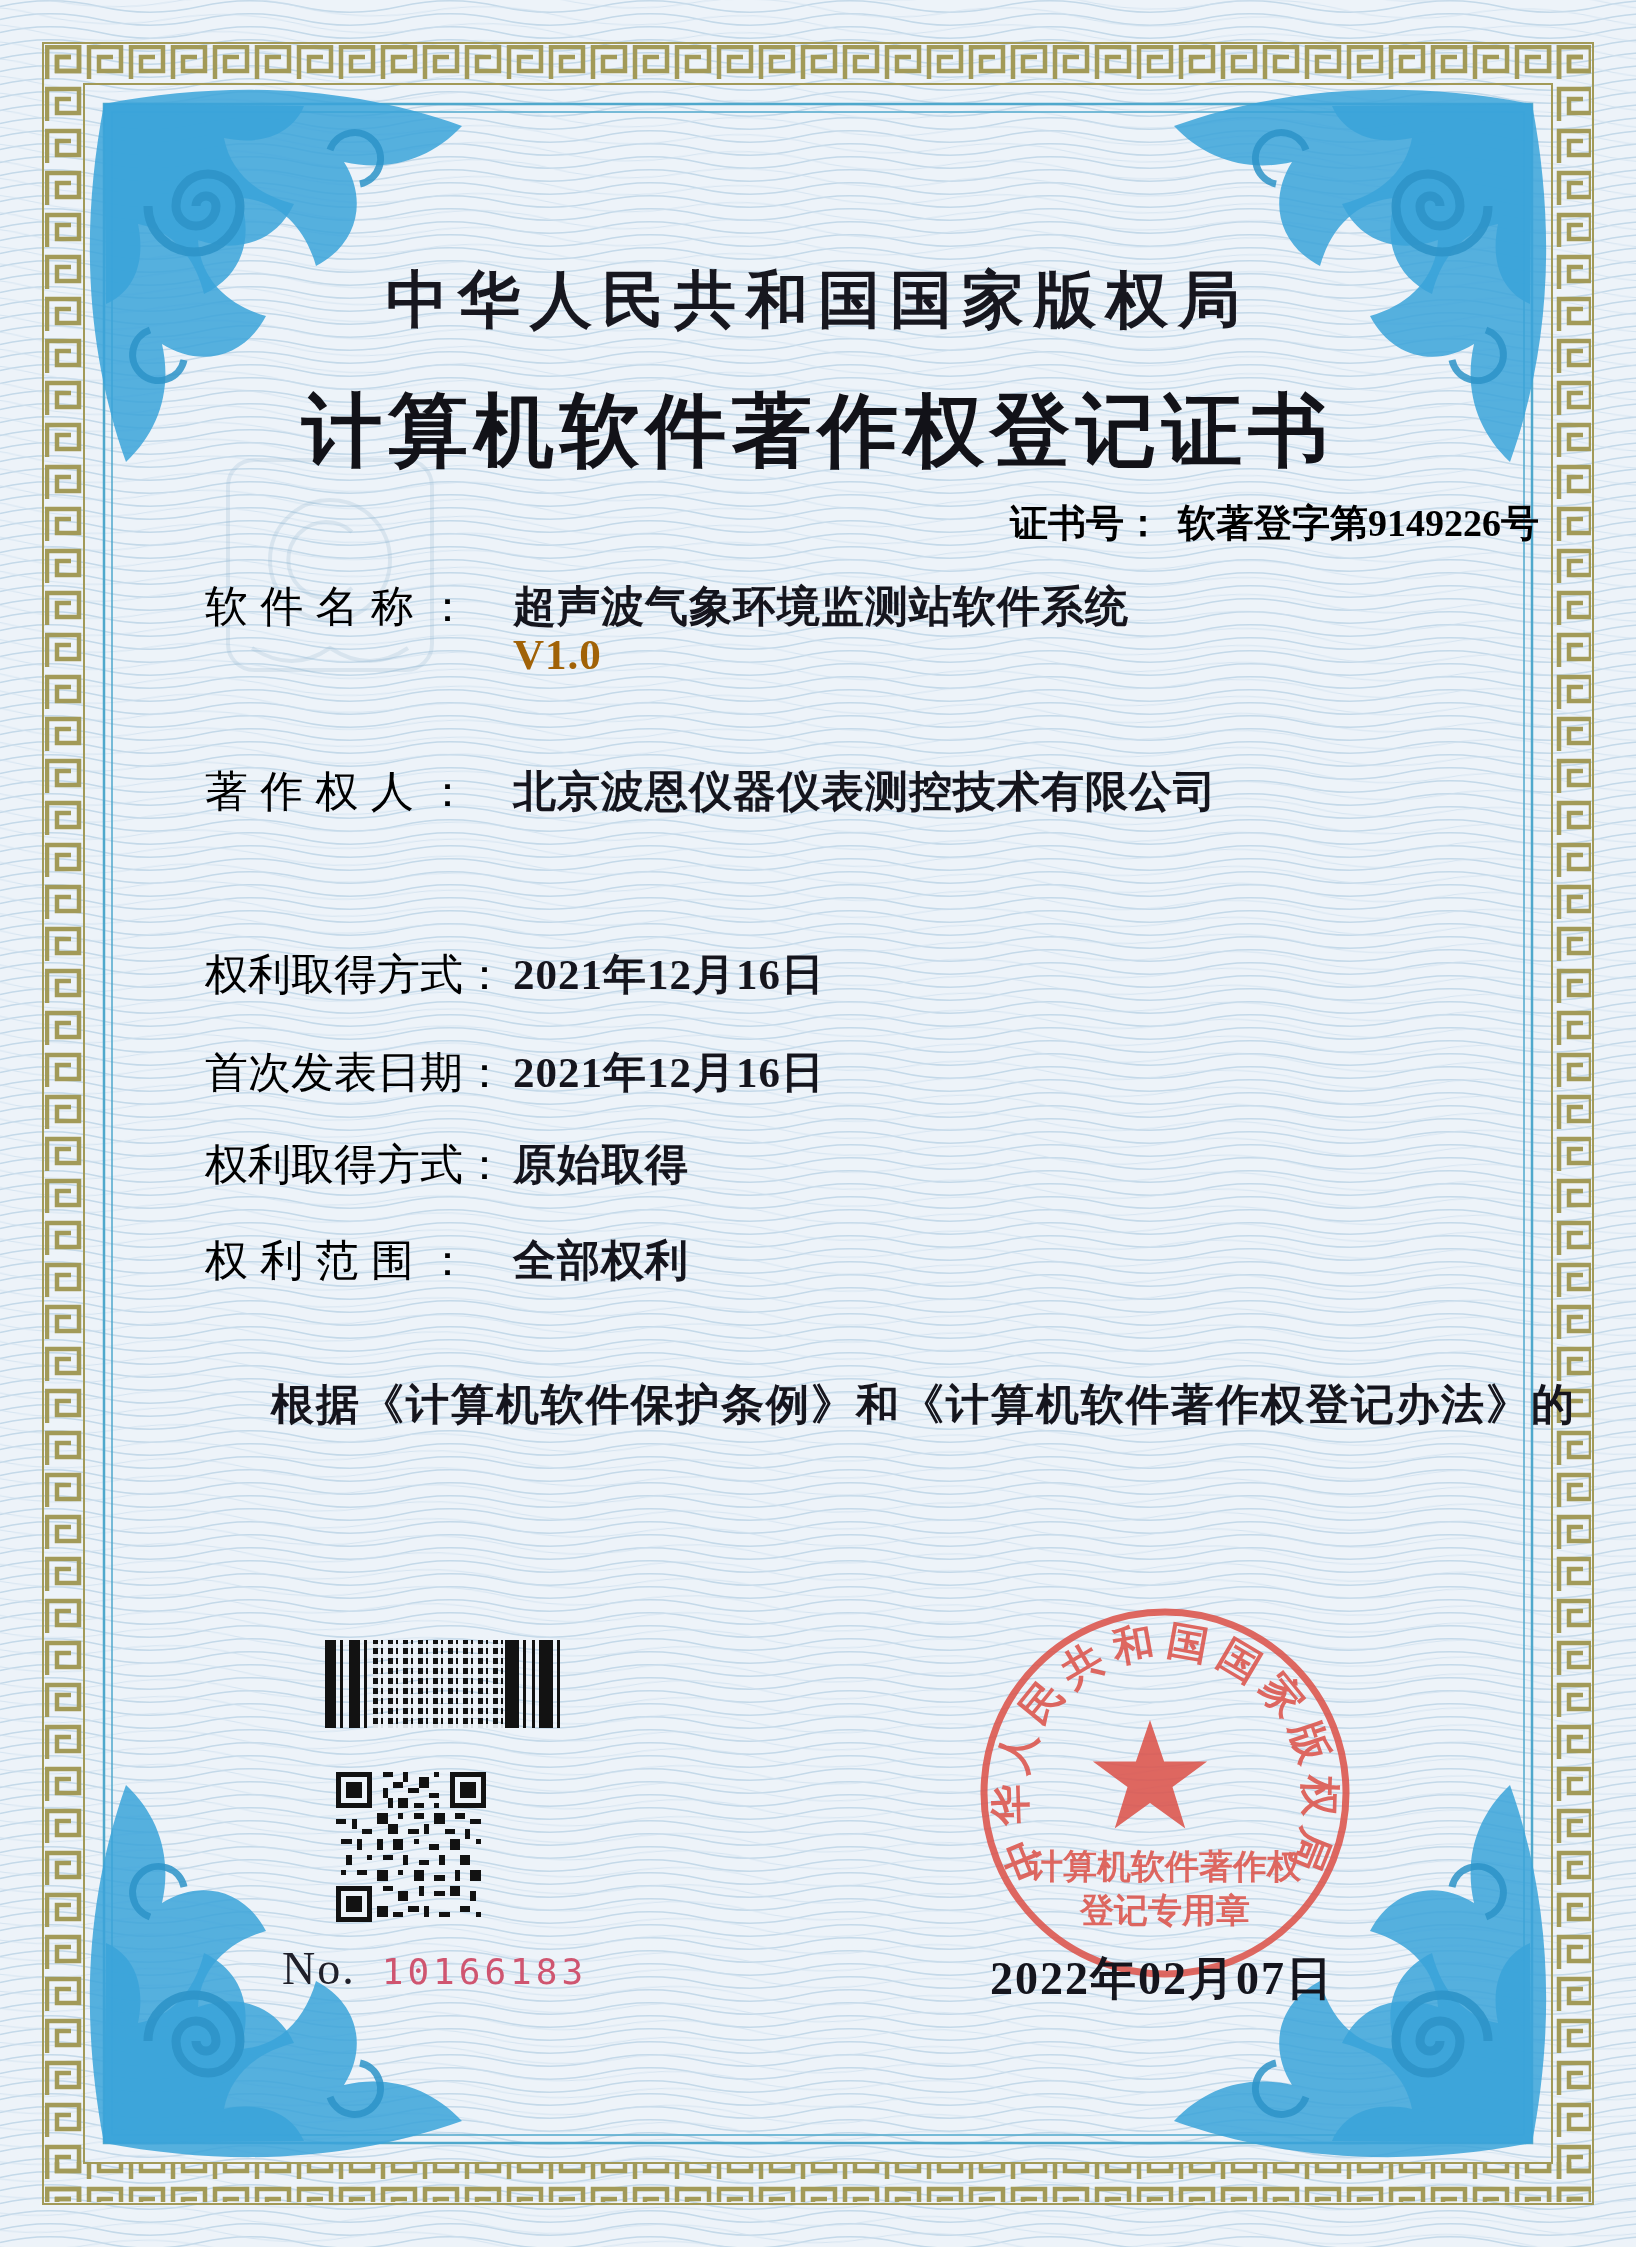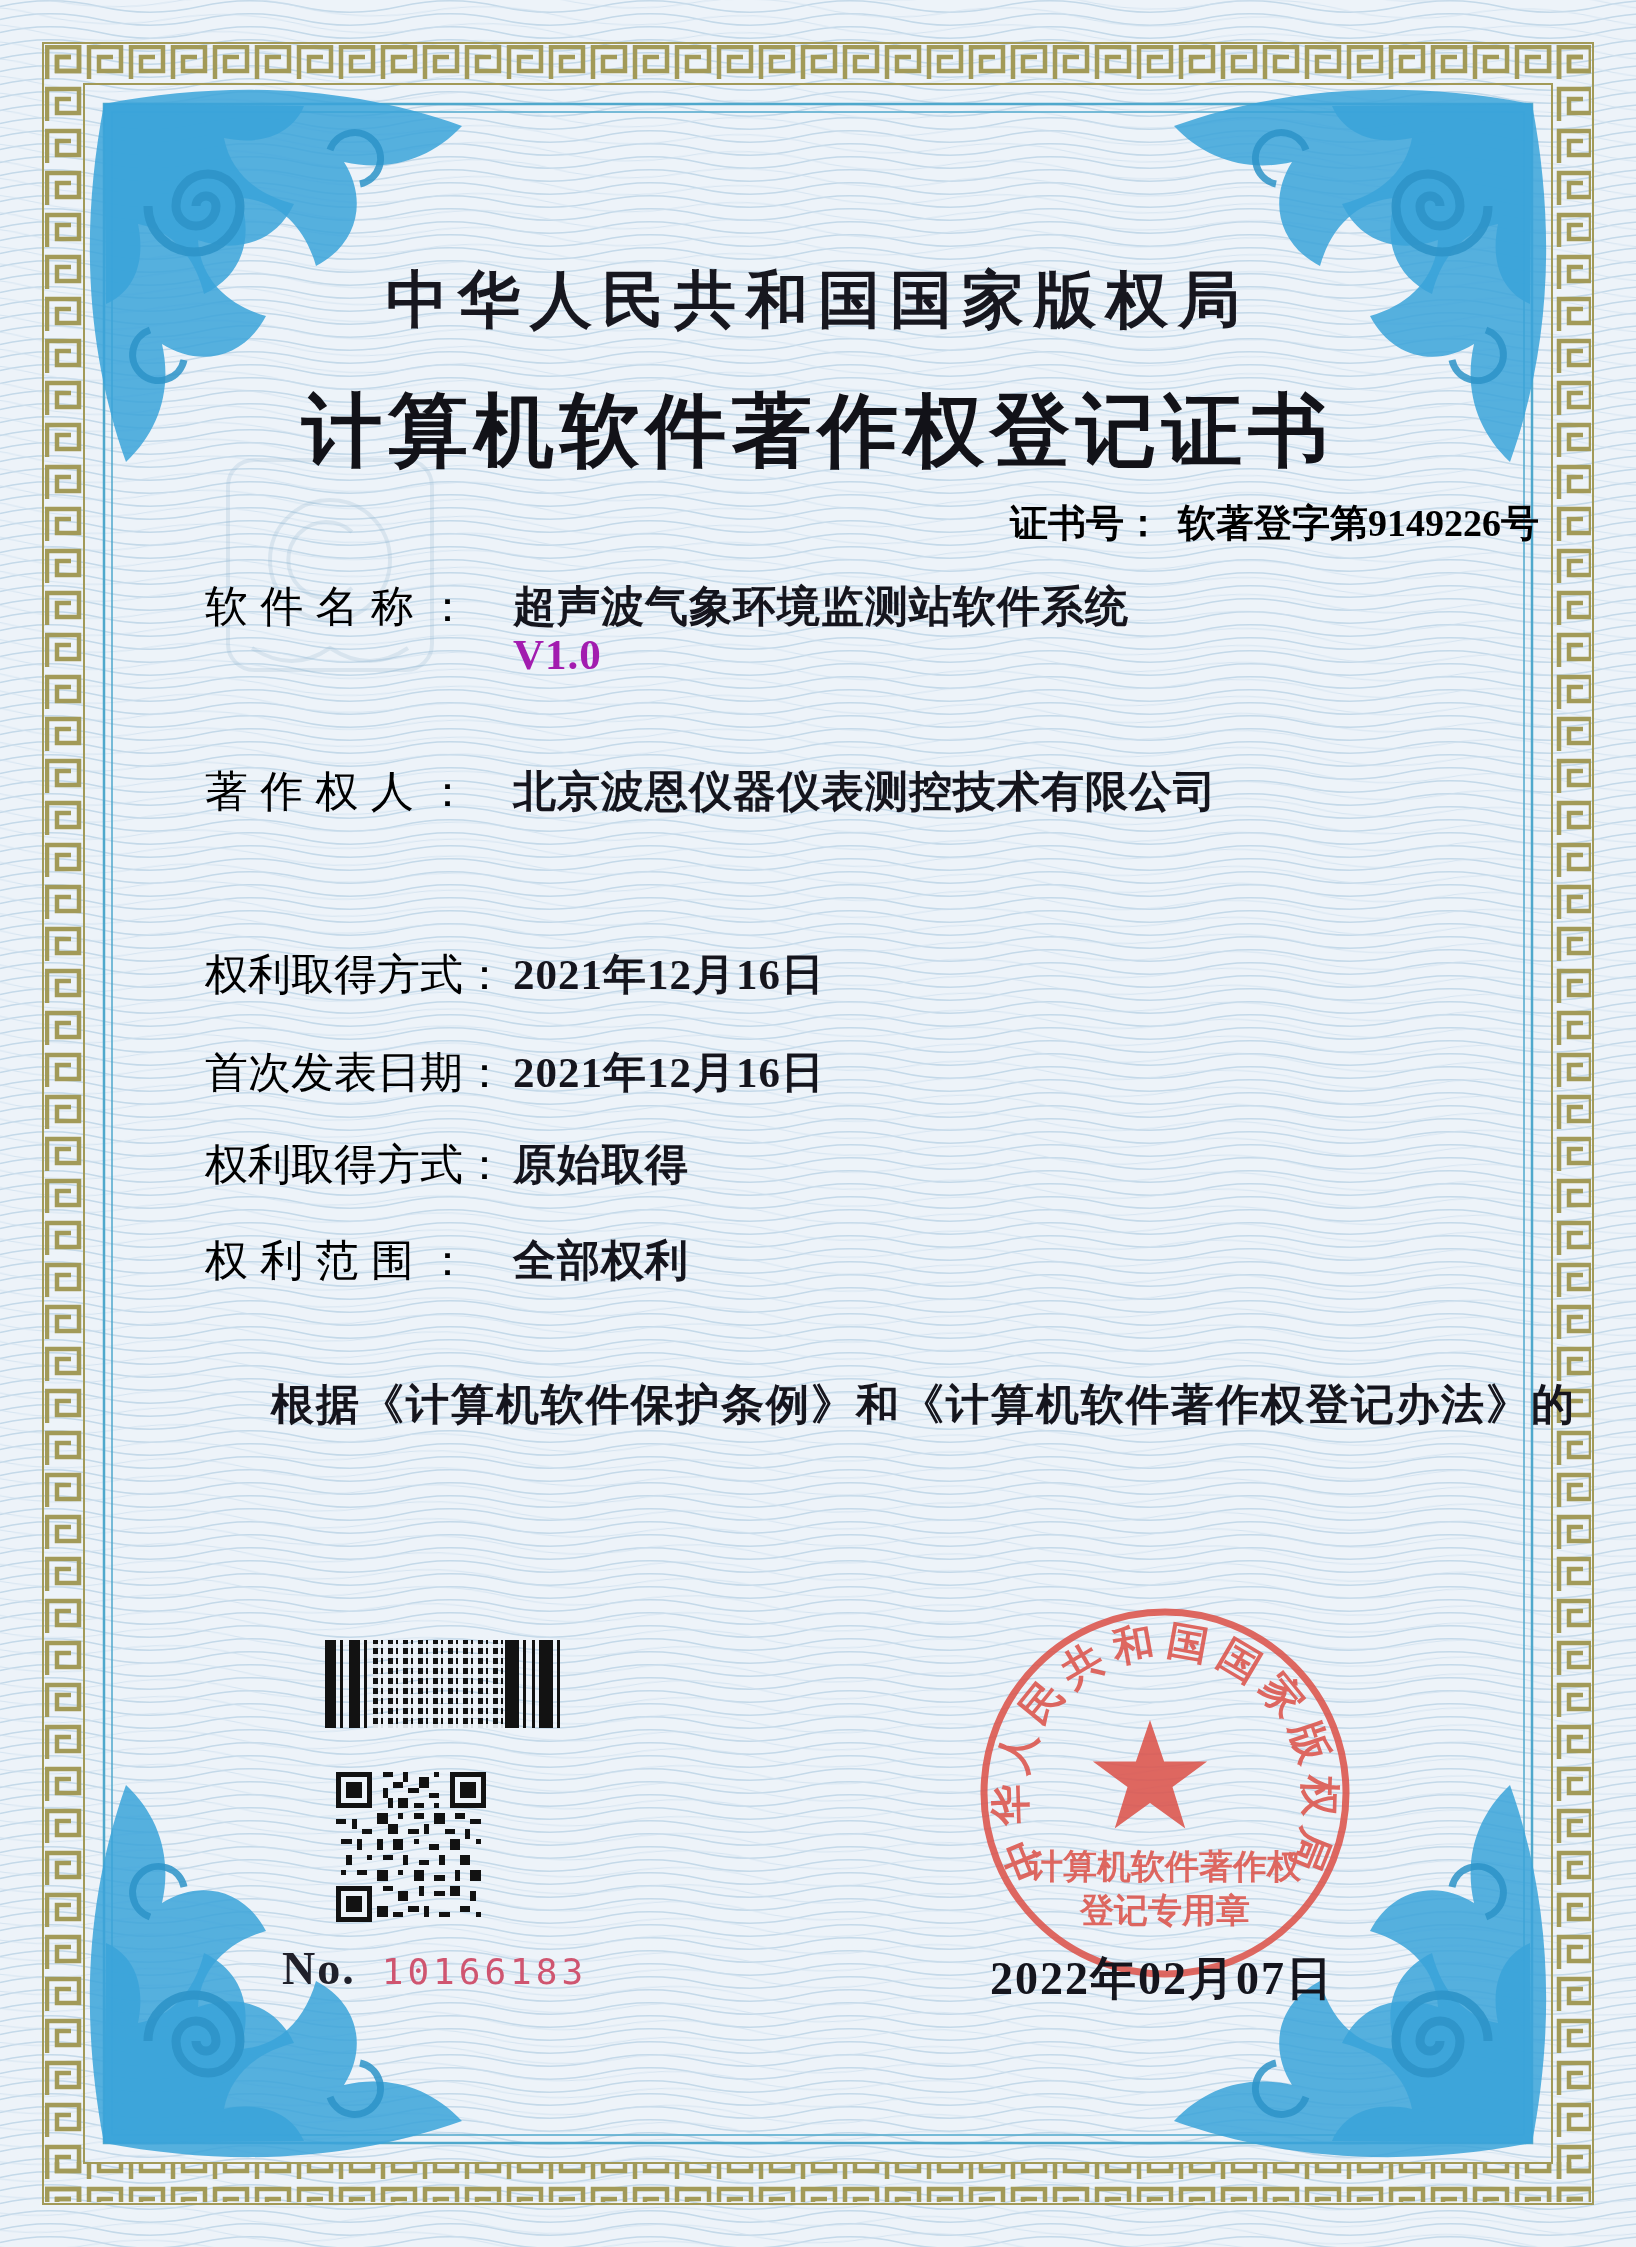--- a/index.html
+++ b/index.html
@@ -38,21 +38,21 @@
     text-align:justify;text-align-last:justify;
     white-space:nowrap;
   }
   .fvalue{
     position:absolute;left:513px;
     font-size:43px;font-weight:700;color:#15151d;
     white-space:nowrap;letter-spacing:1px;
   }
   .fvalue2{
     position:absolute;left:513px;top:630px;
-    font-size:43px;font-weight:700;color:#a21caf;letter-spacing:1px;
+    font-size:43px;font-weight:700;color:#a16207;letter-spacing:1px;
   }
   .statement-line{
     position:absolute;left:205px;width:1260px;
     font-size:43px;font-weight:700;color:#15151d;letter-spacing:2px;
     white-space:nowrap;
   }
   .st1{top:1376px;padding-left:66px;text-align:right;}
   .st2{top:1530px;}
 
   .barcode{position:absolute;left:325px;top:1640px;width:238px;height:88px;}
@@ -66,21 +66,21 @@
       repeating-linear-gradient(0deg,rgba(237,243,249,.92) 0 4px,transparent 4px 10px),
       repeating-linear-gradient(90deg,#121212 0 5px,transparent 5px 8px,#121212 8px 10px,transparent 10px 15px);
   }
   .bc-right{
     position:absolute;right:0;top:0;bottom:0;width:58px;
     background:repeating-linear-gradient(90deg,#121212 0 14px,transparent 14px 18px,#121212 18px 21px,transparent 21px 27px,#121212 27px 30px,transparent 30px 34px);
   }
   .qr{position:absolute;left:336px;top:1772px;width:150px;height:150px;}
 
   .serial{position:absolute;left:282px;top:1942px;display:flex;align-items:baseline;gap:26px;}
-  .serial-no{font-size:46px;font-weight:700;color:#20202a;letter-spacing:2px;}
+  .serial-no{font-size:46px;font-weight:400;color:#20202a;letter-spacing:2px;}
   .serial-num{
     font-family:"DejaVu Sans Mono","Liberation Mono",monospace;
     font-size:36px;font-weight:400;color:#cf5570;letter-spacing:4px;
   }
   .seal{position:absolute;left:972px;top:1600px;width:386px;height:386px;opacity:.88;}
   .seal text{font-family:"Liberation Serif","DejaVu Serif",serif;}
   .issue-date{
     position:absolute;left:990px;top:1948px;
     font-size:46px;font-weight:700;color:#15151d;letter-spacing:2px;
     white-space:nowrap;

